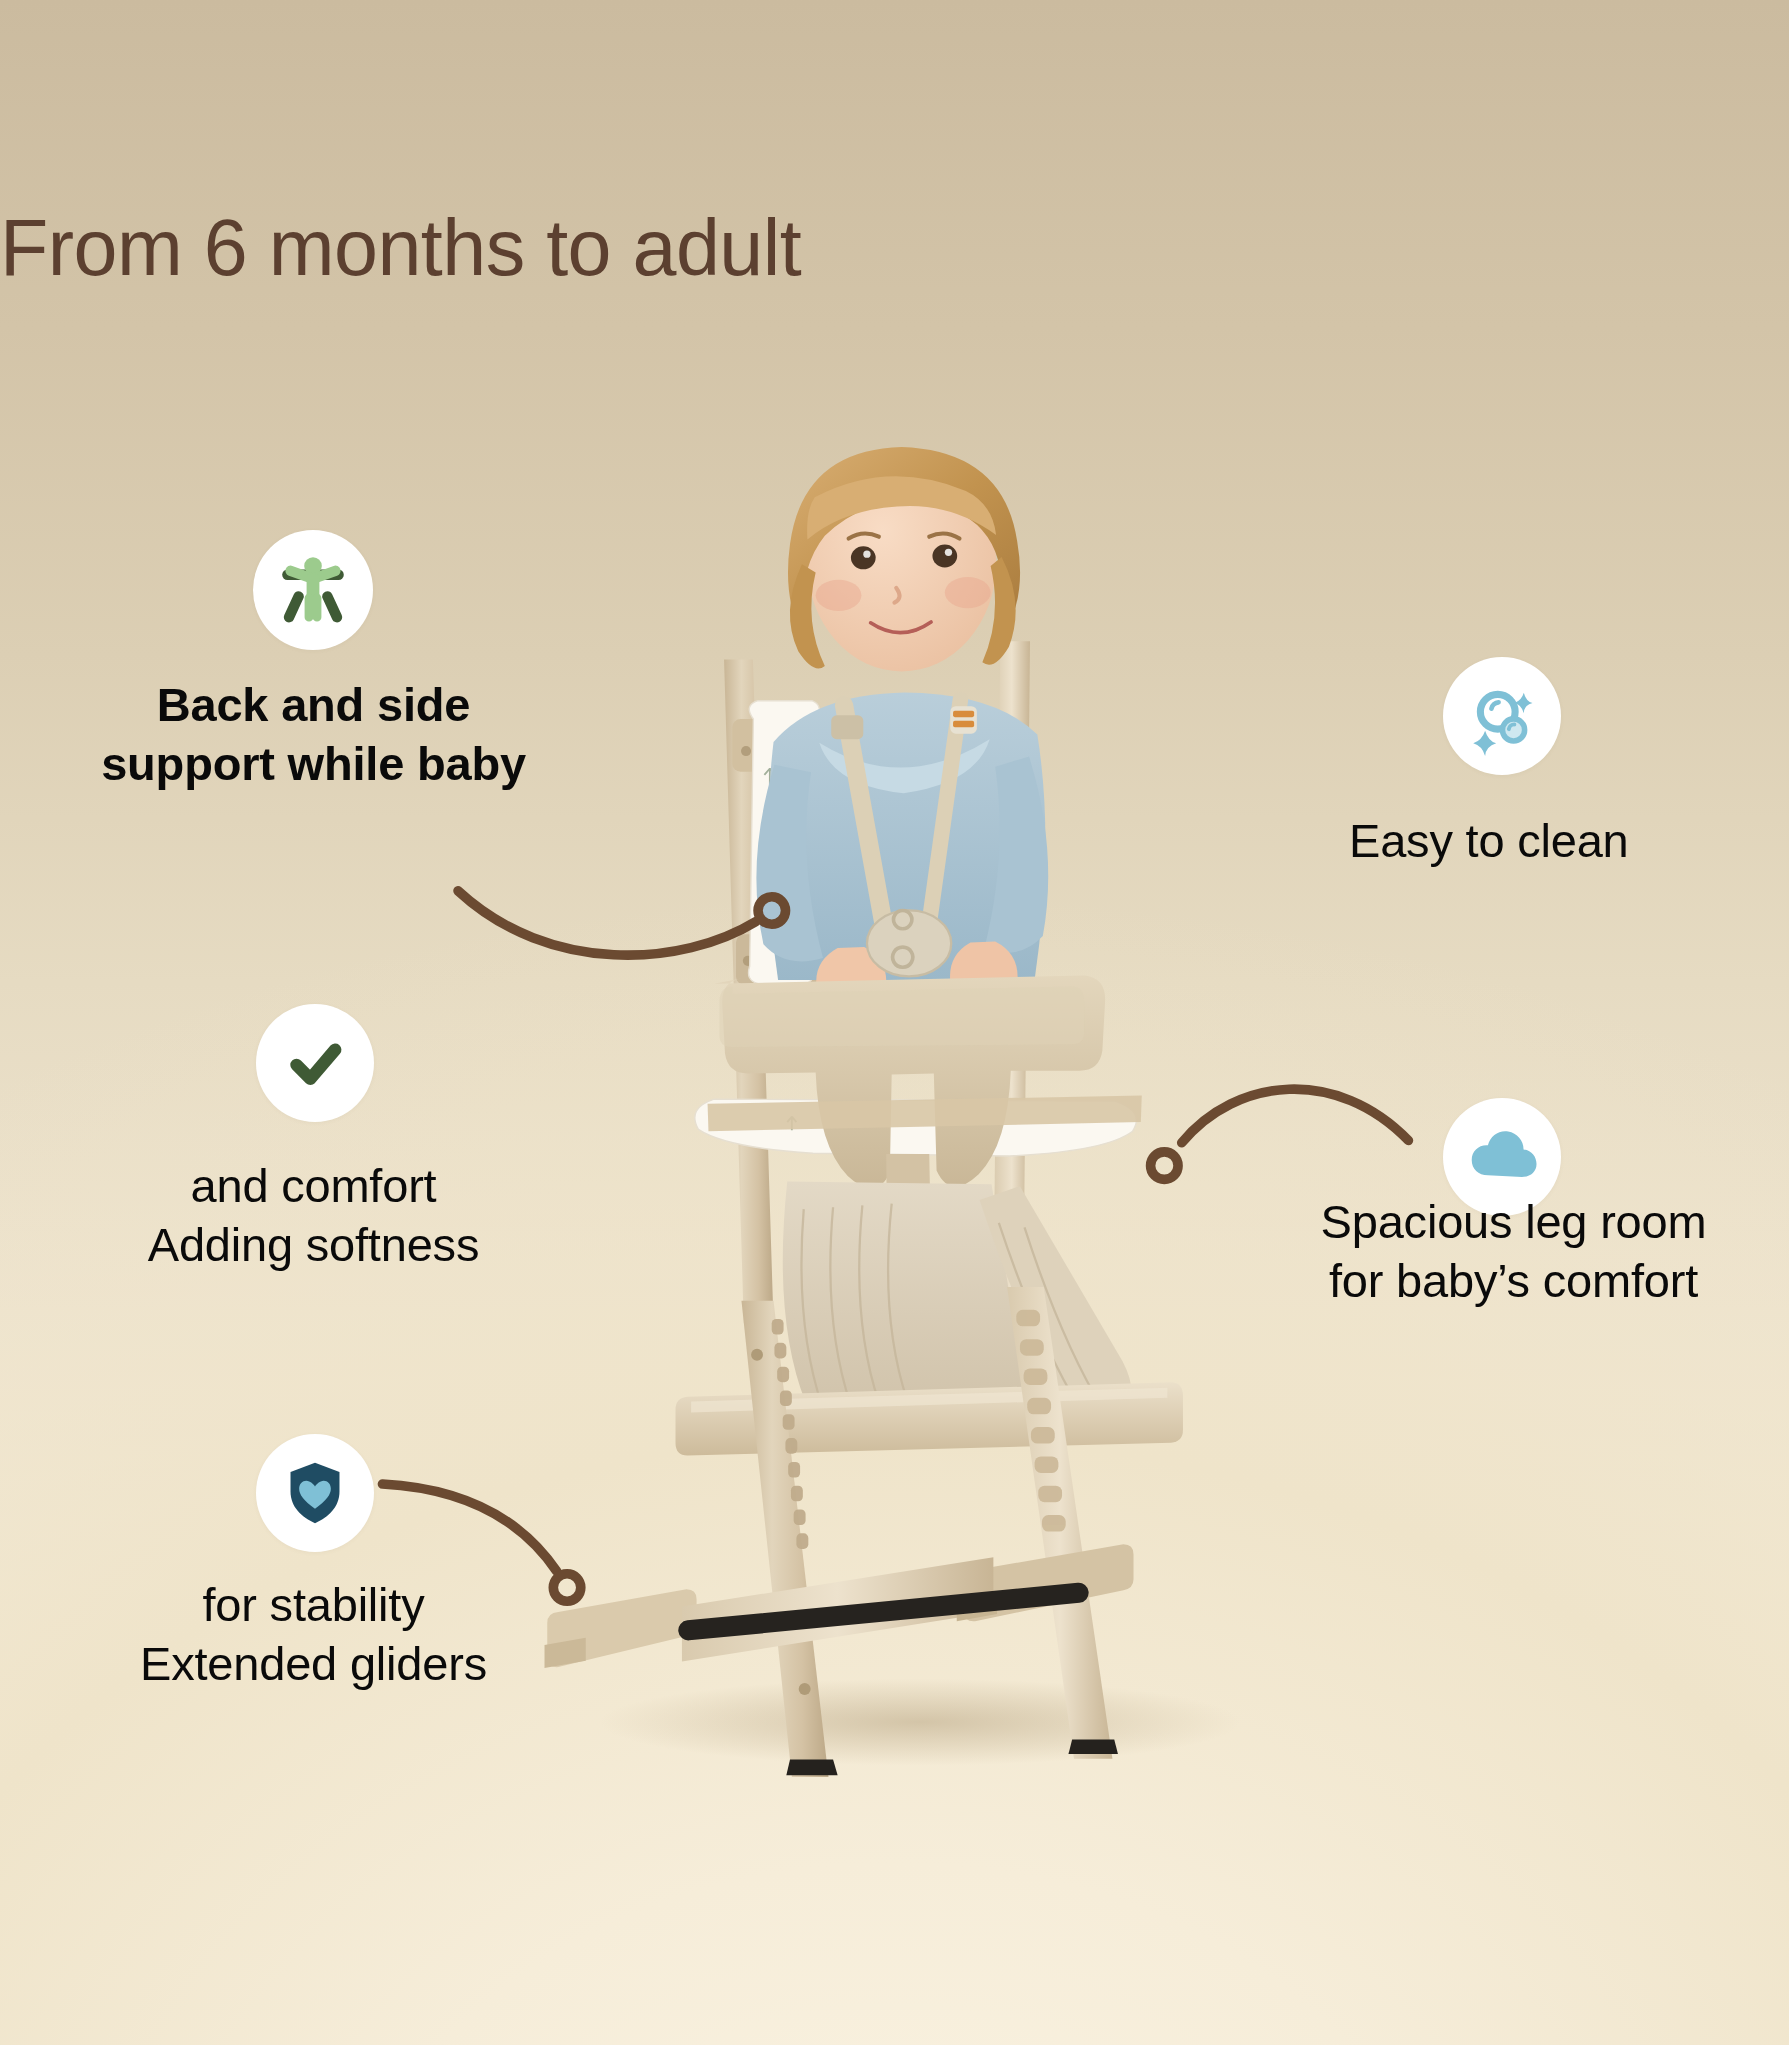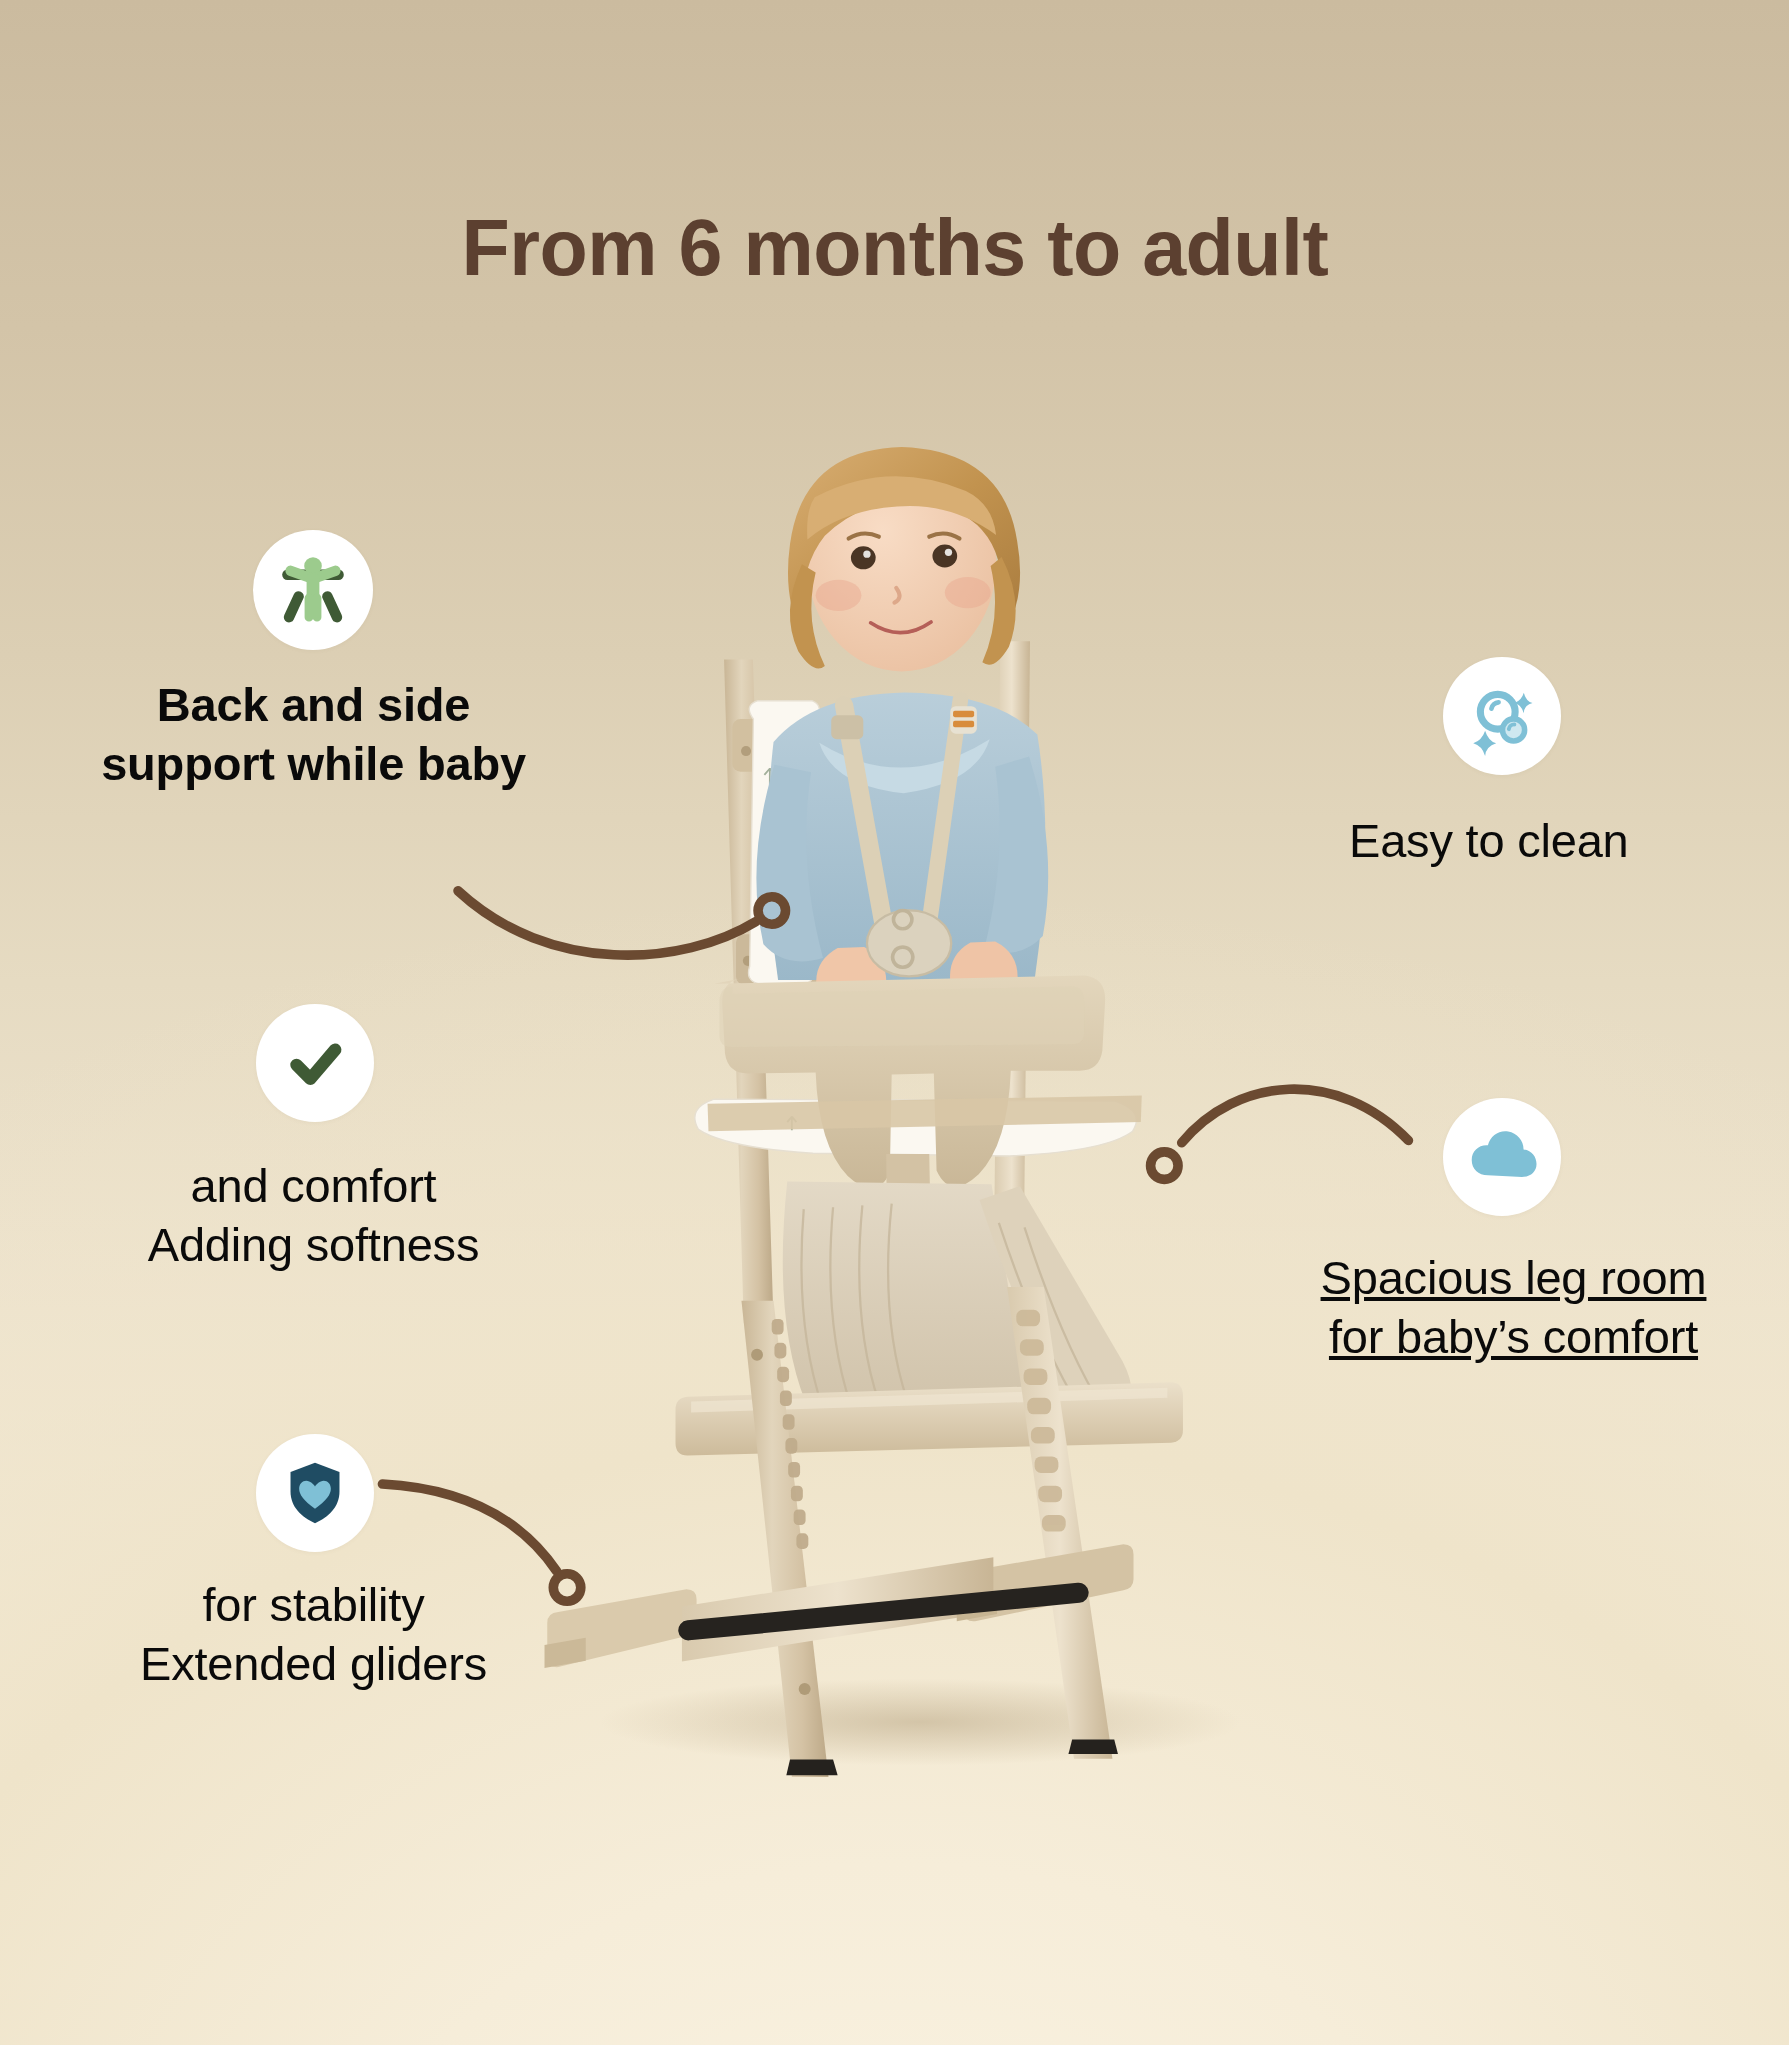--- a/index.html
+++ b/index.html
@@ -11,22 +11,22 @@
   }
   #stage{
     position:relative;width:1790px;height:2046px;overflow:hidden;
     background:
       radial-gradient(ellipse 140% 95% at 50% 112%, #FAF3E2 0%, #F6EDD9 22%, #EFE4CA 44%, transparent 72%),
       linear-gradient(180deg,#CBBB9F 0%,#D3C4A8 16%,#DCCFB4 32%,#E6DBC2 48%,#EEE4CF 64%,#F4EBD8 80%,#F7EFDE 100%);
   }
 
   
   .title{
-    position:absolute;left:0;right:0;top:208px;text-align:center;
-    font-size:79px;font-weight:bold;letter-spacing:-0.5px;
+    position:absolute;left:0;right:0;top:208px;text-align:left;
+    font-size:79px;font-weight:normal;letter-spacing:-0.5px;
     color:#5C4030;line-height:1;white-space:nowrap;
   }
 
   
   .callout{position:absolute;}
   .badge{
     position:absolute;border-radius:50%;background:#FFFFFF;
     display:flex;align-items:center;justify-content:center;
     box-shadow:0 0.9px 4.6px rgba(120,100,70,.06);
   }
@@ -309,20 +309,20 @@
     </div>
   </div>
 
   <div class="callout">
     <div class="badge" style="left:1443px;top:1098px;width:118px;height:118px;">
       <svg width="81" height="81" viewBox="0 0 100 100">
         <path d="M32 72 C20 72 12 64 12 53 C12 42 21 34 32 35 C35 23 46 16 57 18
                  C68 20 76 29 76 40 C86 41 92 49 92 58 C92 68 84 74 74 74 Z" fill="#7FC0D6"></path>
       </svg>
     </div>
-    <div class="caption center" style="left:1264px;top:1248px;width:499px;text-decoration:underline;">
+    <div class="caption center" style="left:1264px;top:1192px;width:499px;">
       <div>Spacious leg room</div>
       <div>for baby’s comfort</div>
     </div>
   </div>
 
 </div>
 
 
 </body></html>

